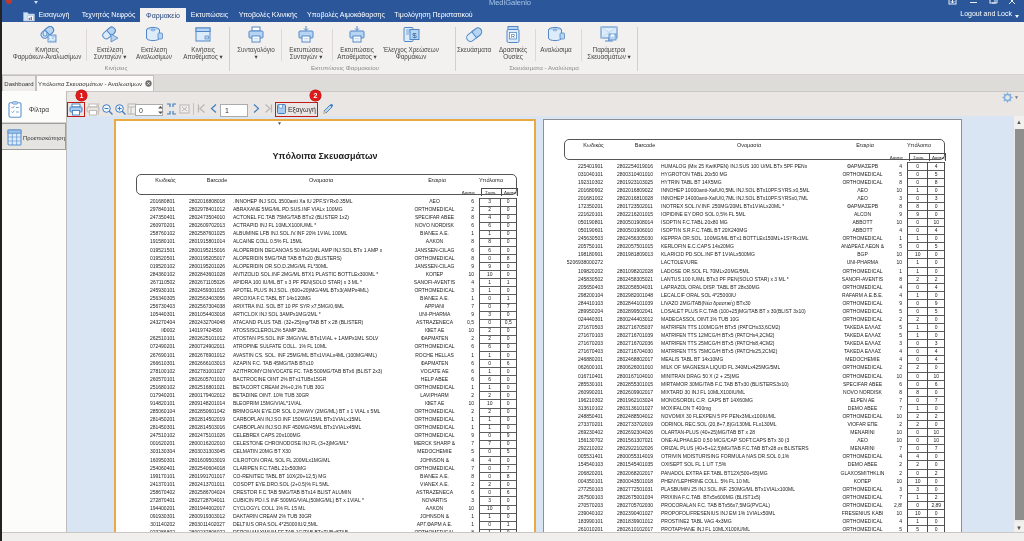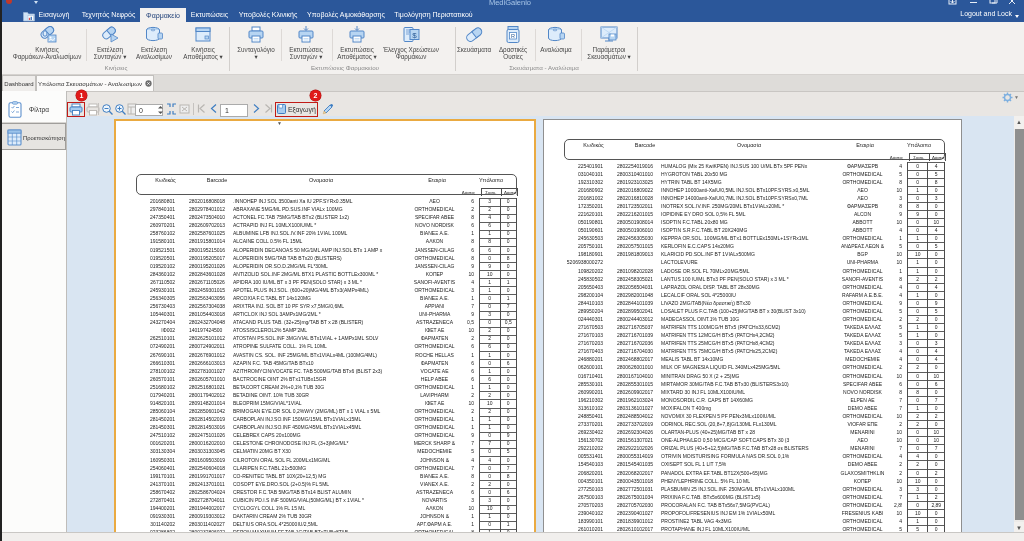--- a/index.html
+++ b/index.html
@@ -312,20 +312,21 @@
         <path d="M1 8 h13 M1 12 h13" stroke="#5d90cd" stroke-width="0.6"></path>
       </svg>
       <span class="abs" style="left:23px;top:11px;font-size:5.8px">Προεπισκόπηση</span>
     </div>
   </div>
 <div class="abs" id="preview">
   <div class="abs" style="left:0;top:0;width:957px;height:416px"></div>
 </div>
 <div class="abs" style="left:67px;top:116px;width:957px;height:416px;overflow:hidden">
   <div class="page" style="left:47px;top:3px;width:422px;border:2px solid #eaaa41;height:430px">
+      <div class="ptitle">Υπόλοιπα Σκευασμάτων</div>
   <div class="hbox" style="top:53px">
     <span class="h" style="left:8px;width:41px">Κωδικός</span>
     <span class="h" style="left:53px;width:54px">Barcode</span>
     <span class="h" style="left:104px;width:160px">Ονομασία</span>
     <span class="h" style="left:265px;width:70px">Εταιρία</span>
     <span class="h" style="left:327px;width:54px">Υπόλοιπο</span>
     <span class="sh" style="left:297px;width:41px;text-align:right">Δόσεις</span>
     <span class="sh" style="left:344.5px;width:18.5px;text-align:center">Συσκ.</span>
     <span class="sh" style="left:363.5px;width:20px;text-align:center">Δόσεις</span>
     <div class="mt"></div>

